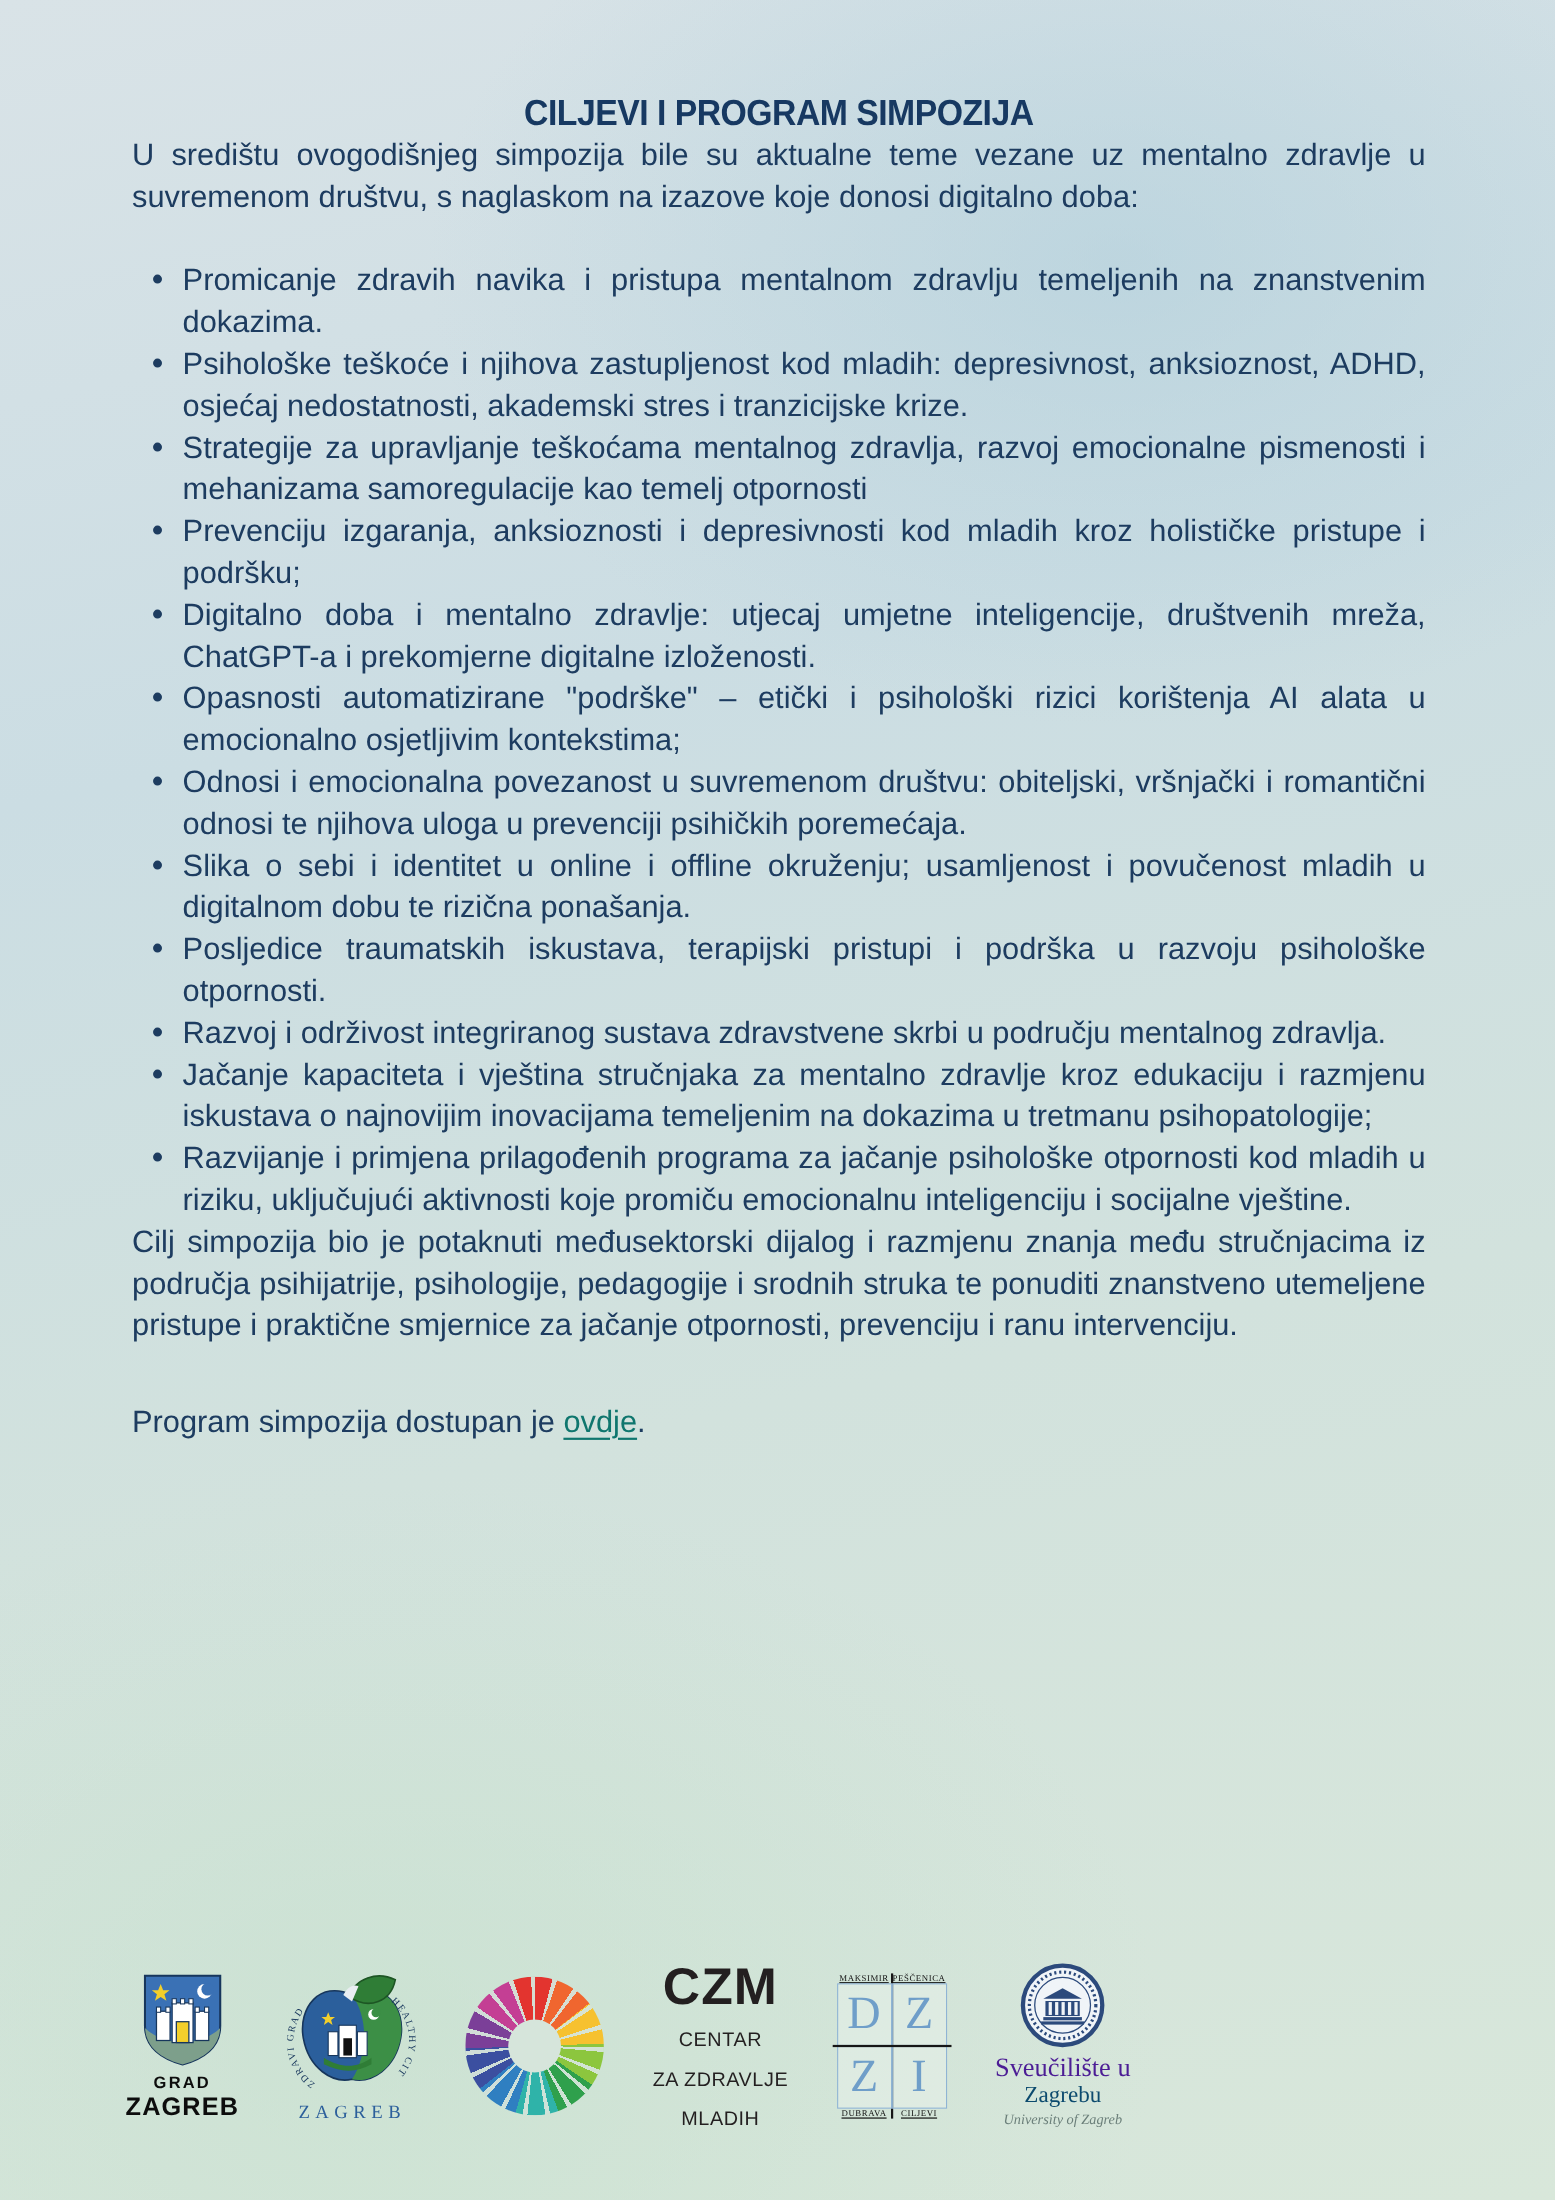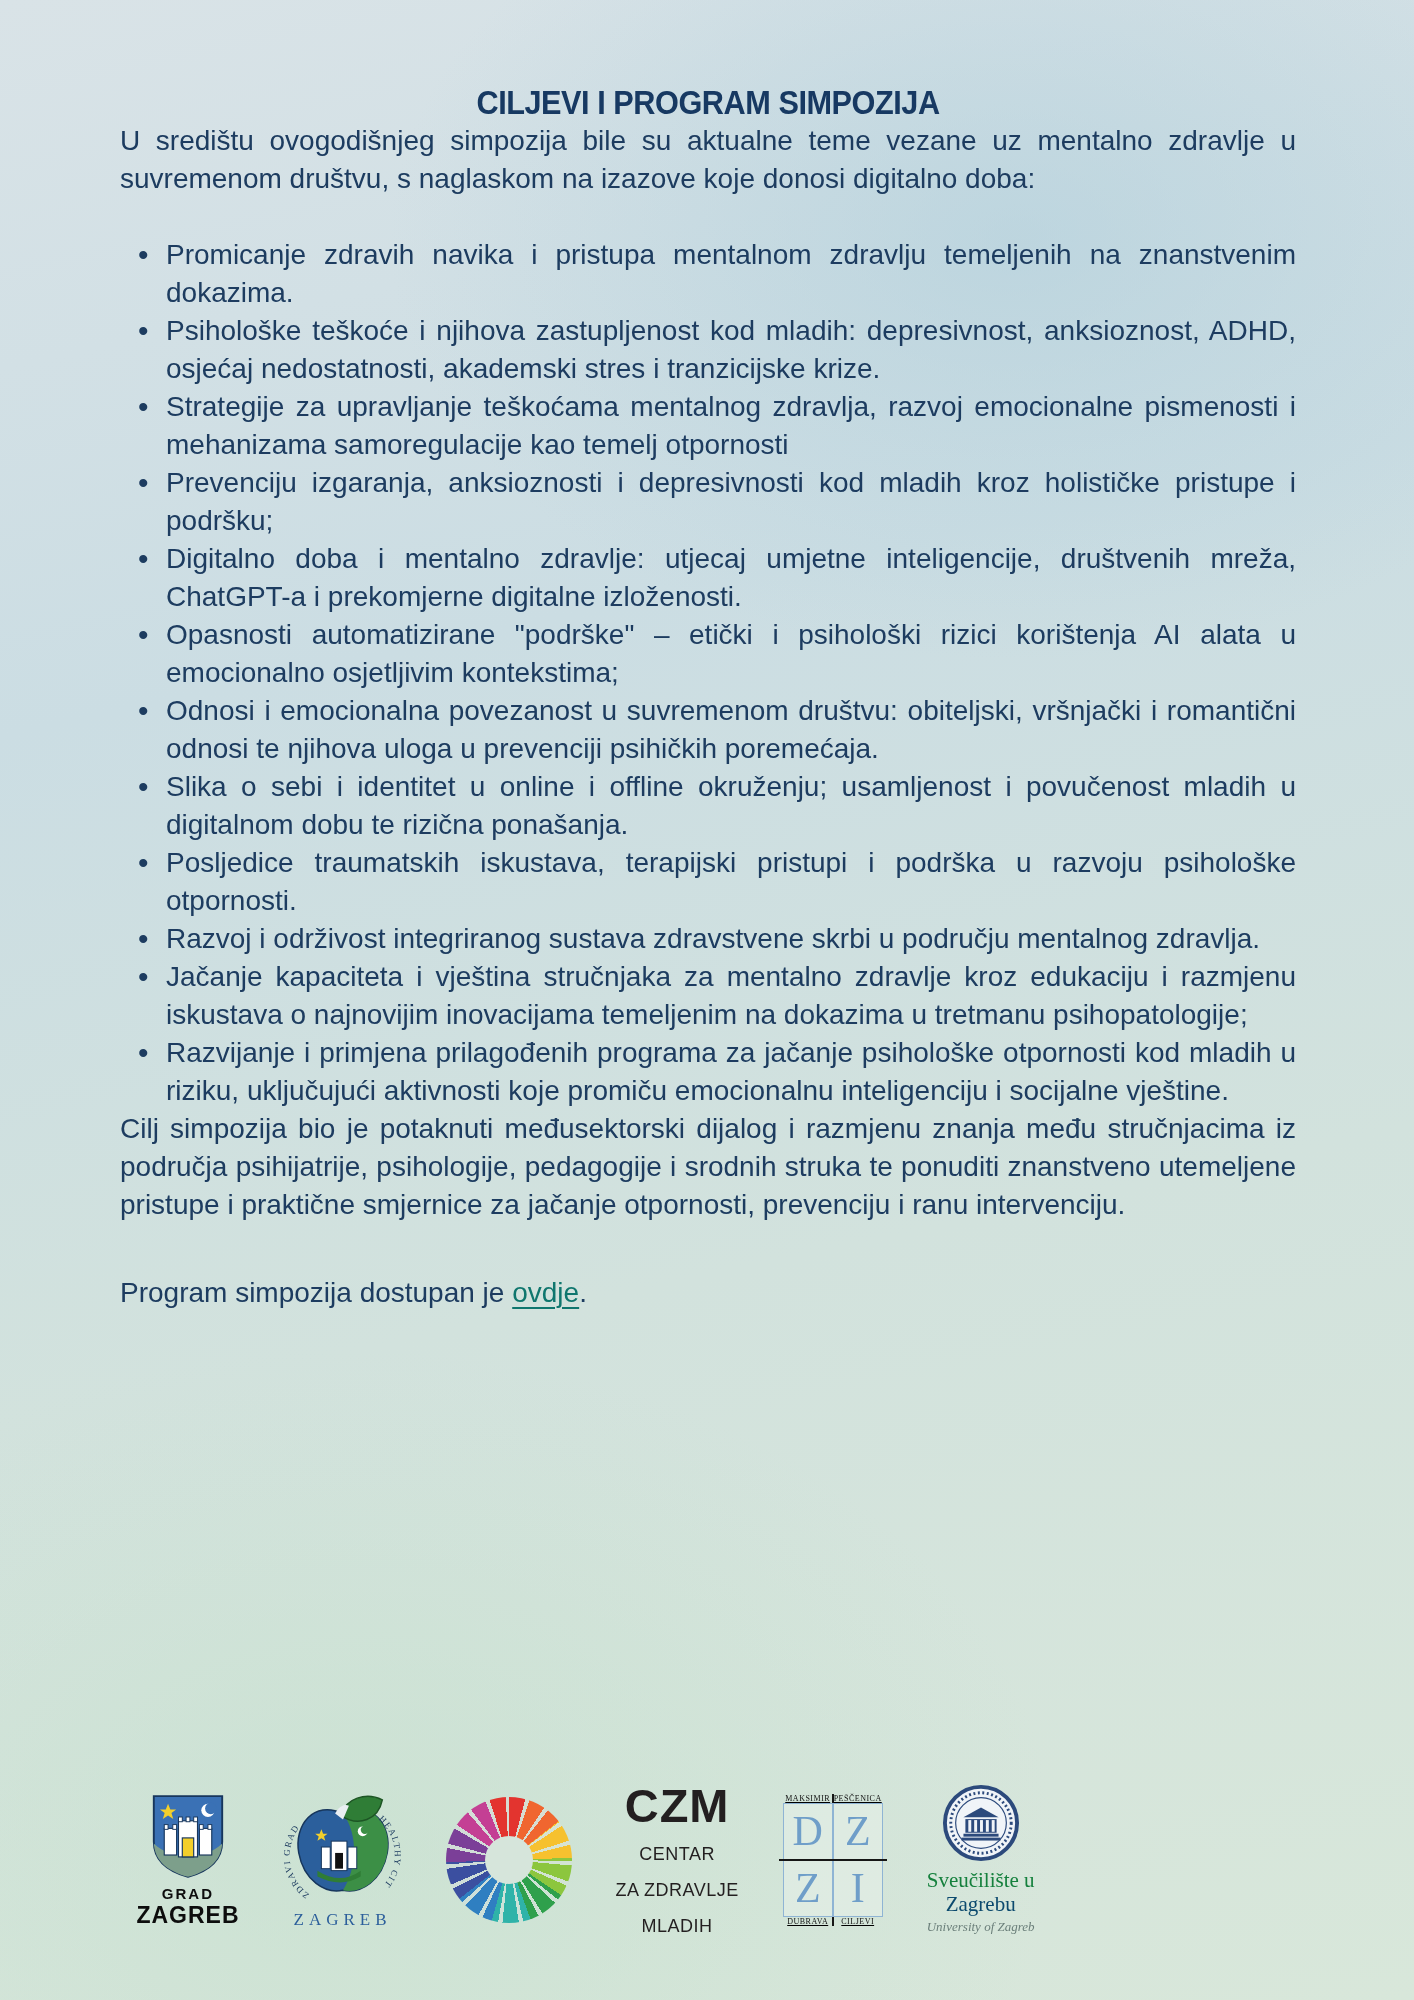--- a/index.html
+++ b/index.html
@@ -4,21 +4,21 @@
 <style>
   html,body{margin:0;padding:0;}
   body{
     width:1414px;height:2000px;overflow:hidden;
     font-family:"Liberation Sans",sans-serif;
     background:
       radial-gradient(ellipse 900px 600px at 72% 12%, rgba(173,205,218,0.55), rgba(173,205,218,0) 70%),
       radial-gradient(ellipse 1000px 700px at 25% 92%, rgba(196,224,204,0.55), rgba(196,224,204,0) 70%),
       linear-gradient(168deg,#d9e3e7 0%,#cbdde3 32%,#d2e2dd 62%,#d8e7da 100%);
   }
-  .page{position:relative;width:1142px;height:2000px;padding-left:29px;}
+  .page{position:relative;width:1142px;height:2000px;}
   .content{position:absolute;left:120px;top:0;width:1176px;color:#1d3c60;}
   h1.title{margin:84px 0 0 0;text-align:center;font-size:33px;font-weight:700;letter-spacing:-0.5px;color:#173962;}
   h1.title .squeeze{display:inline-block;transform:scaleX(0.93);transform-origin:50% 50%;}
   p.body-par{margin:0;font-size:28px;line-height:38px;text-align:justify;}
   .intro{margin-top:30px;}
   ul.topics{margin:38px 0 0 0;padding:0 0 0 46px;list-style:none;}
   ul.topics li{position:relative;font-size:28px;line-height:38px;text-align:justify;}
   ul.topics li::before{content:"\2022";position:absolute;left:-28px;top:0;font-size:30px;line-height:38px;color:#1d3c60;}
   .closing{margin-top:76px;}
   .program-line{margin-top:50px;font-size:28px;line-height:38px;}
@@ -44,21 +44,21 @@
   
   .dzzi{position:relative;display:flex;flex-direction:column;align-items:center;}
   .dzzi::before{content:"";position:absolute;left:50%;top:0;bottom:0;width:2px;background:#161616;transform:translateX(-50%);}
   .dzzi-caprow{display:flex;z-index:1;text-decoration:underline;}
   .dzzi-caprow span{width:50px;text-align:center;font-size:8px;letter-spacing:0.5px;color:#111;font-family:"Liberation Serif",serif;}
   .dzzi-grid{display:grid;grid-template-columns:50px 50px;z-index:1;position:relative;}
   .dzzi-grid::after{content:"";position:absolute;left:-4px;right:-4px;top:50%;height:2px;background:#161616;transform:translateY(-50%);}
   .dzzi-cell{height:55px;display:flex;align-items:center;justify-content:center;border:1.5px solid #8fb4d4;
     font-family:"Liberation Serif",serif;font-size:42px;color:#6f9ec9;background:rgba(255,255,255,0.25);}
   
-  .uni-line1{font-family:"Liberation Serif",serif;font-size:21px;color:#15803d;line-height:24px;margin-top:6px;}
+  .uni-line1{font-family:"Liberation Serif",serif;font-size:24px;color:#4c1d95;line-height:24px;margin-top:6px;}
   .uni-line2{font-family:"Liberation Serif",serif;font-size:21px;color:#0c4a6e;line-height:24px;}
   .uni-line3{font-family:"Liberation Serif",serif;font-style:italic;font-size:13px;color:#6b7f7a;margin-top:3px;}
   .logo-uni{text-align:center;}
 </style>
 </head>
 <body>
 
 <div class="page">
   <div class="content">
 

